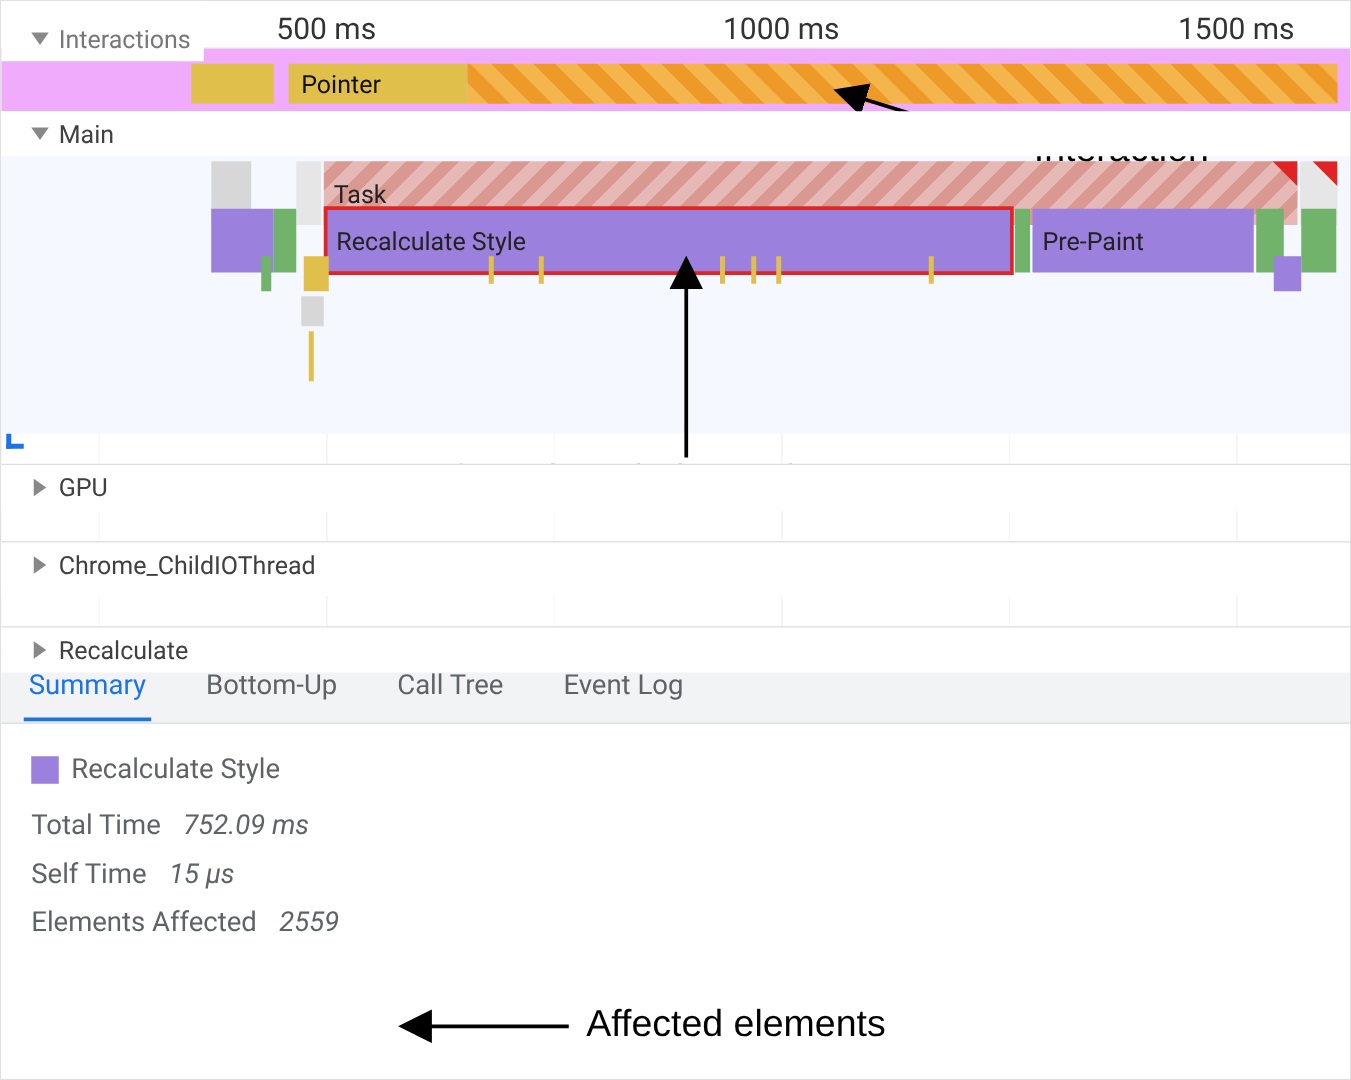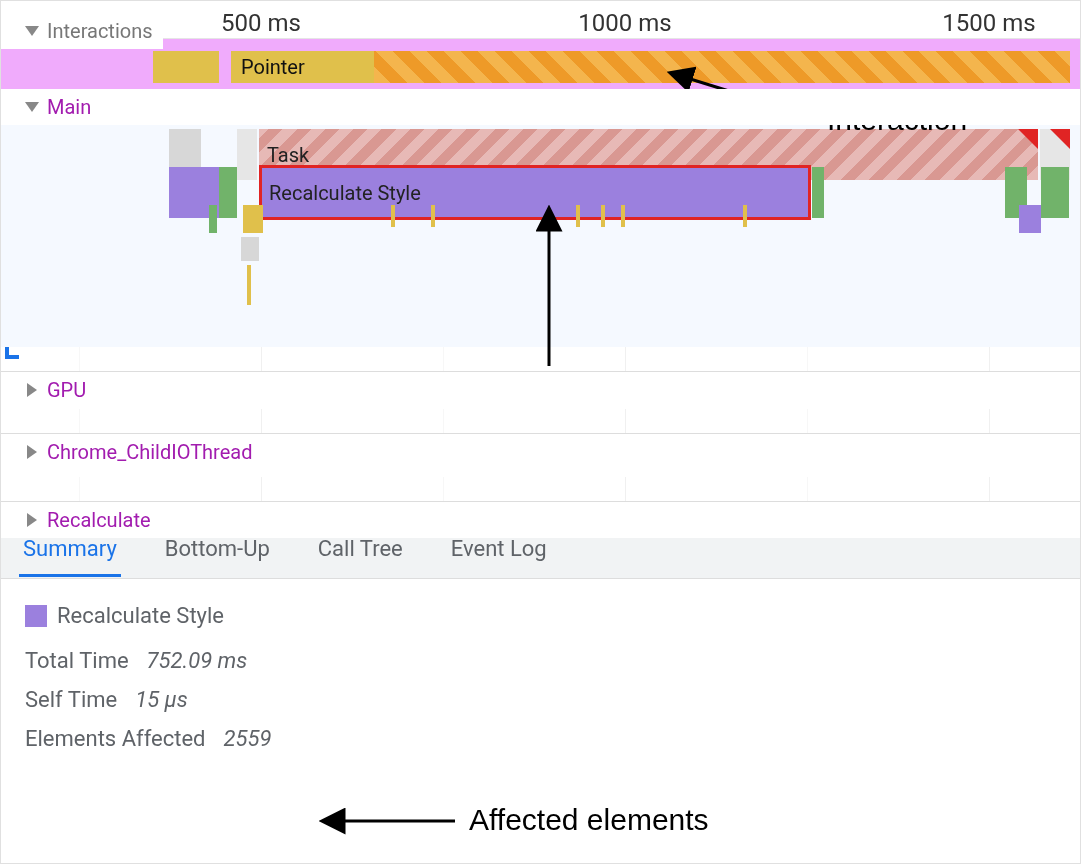--- a/index.html
+++ b/index.html
@@ -52,21 +52,21 @@
   }
   .track-head.collapsed .carrow { transform: rotate(-90deg); }
   .carrow {
     width: 0; height: 0;
     border-left: 7px solid transparent;
     border-right: 7px solid transparent;
     border-top: 10px solid #888;
     margin-right: 4px;
   }
   .track-head .label { color: #777; }
-  .track-head.black .label { color: #a21caf; }
+  .track-head.black .label { color: #404040; }
   .bar {
     position: absolute;
     top: 4px; bottom: 4px;
     font-size: 20px;
     color: #111;
     padding-left: 10px;
     display: flex; align-items: center;
     overflow: hidden;
     white-space: nowrap;
   }
@@ -294,20 +294,23 @@
     <div class="frow" style="top:42px;">
       <div class="seg c-purple" style="left:168px; width:50px;"></div>
       <div class="seg c-green" style="left:218px; width:18px;"></div>
       <div class="seg c-purple" style="left:260px; width:549px;">
         <span>Recalculate Style</span>
       </div>
 
       <div class="sel-outline" style="left:258px; width:552px; top:-2px; bottom:-2px;"></div>
 
       <div class="seg c-green" style="left:811px; width:12px;"></div>
+      <div class="seg c-purple" style="left:825px; width:177px;">
+        <span>Pre-Paint</span>
+      </div>
       <div class="seg c-green" style="left:1004px; width:22px;"></div>
       <div class="seg c-green" style="left:1040px; width:28px;"></div>
     </div>
 
     <div class="frow" style="top:80px; height:28px;">
       <div class="seg c-green" style="left:208px; width:6px;"></div>
       <div class="seg c-yellow" style="left:242px; width:20px;"></div>
       <div class="seg c-purple" style="left:1018px; width:22px;"></div>
 
       <div class="vslim" style="left:390px;  top:0; height:22px;"></div>

